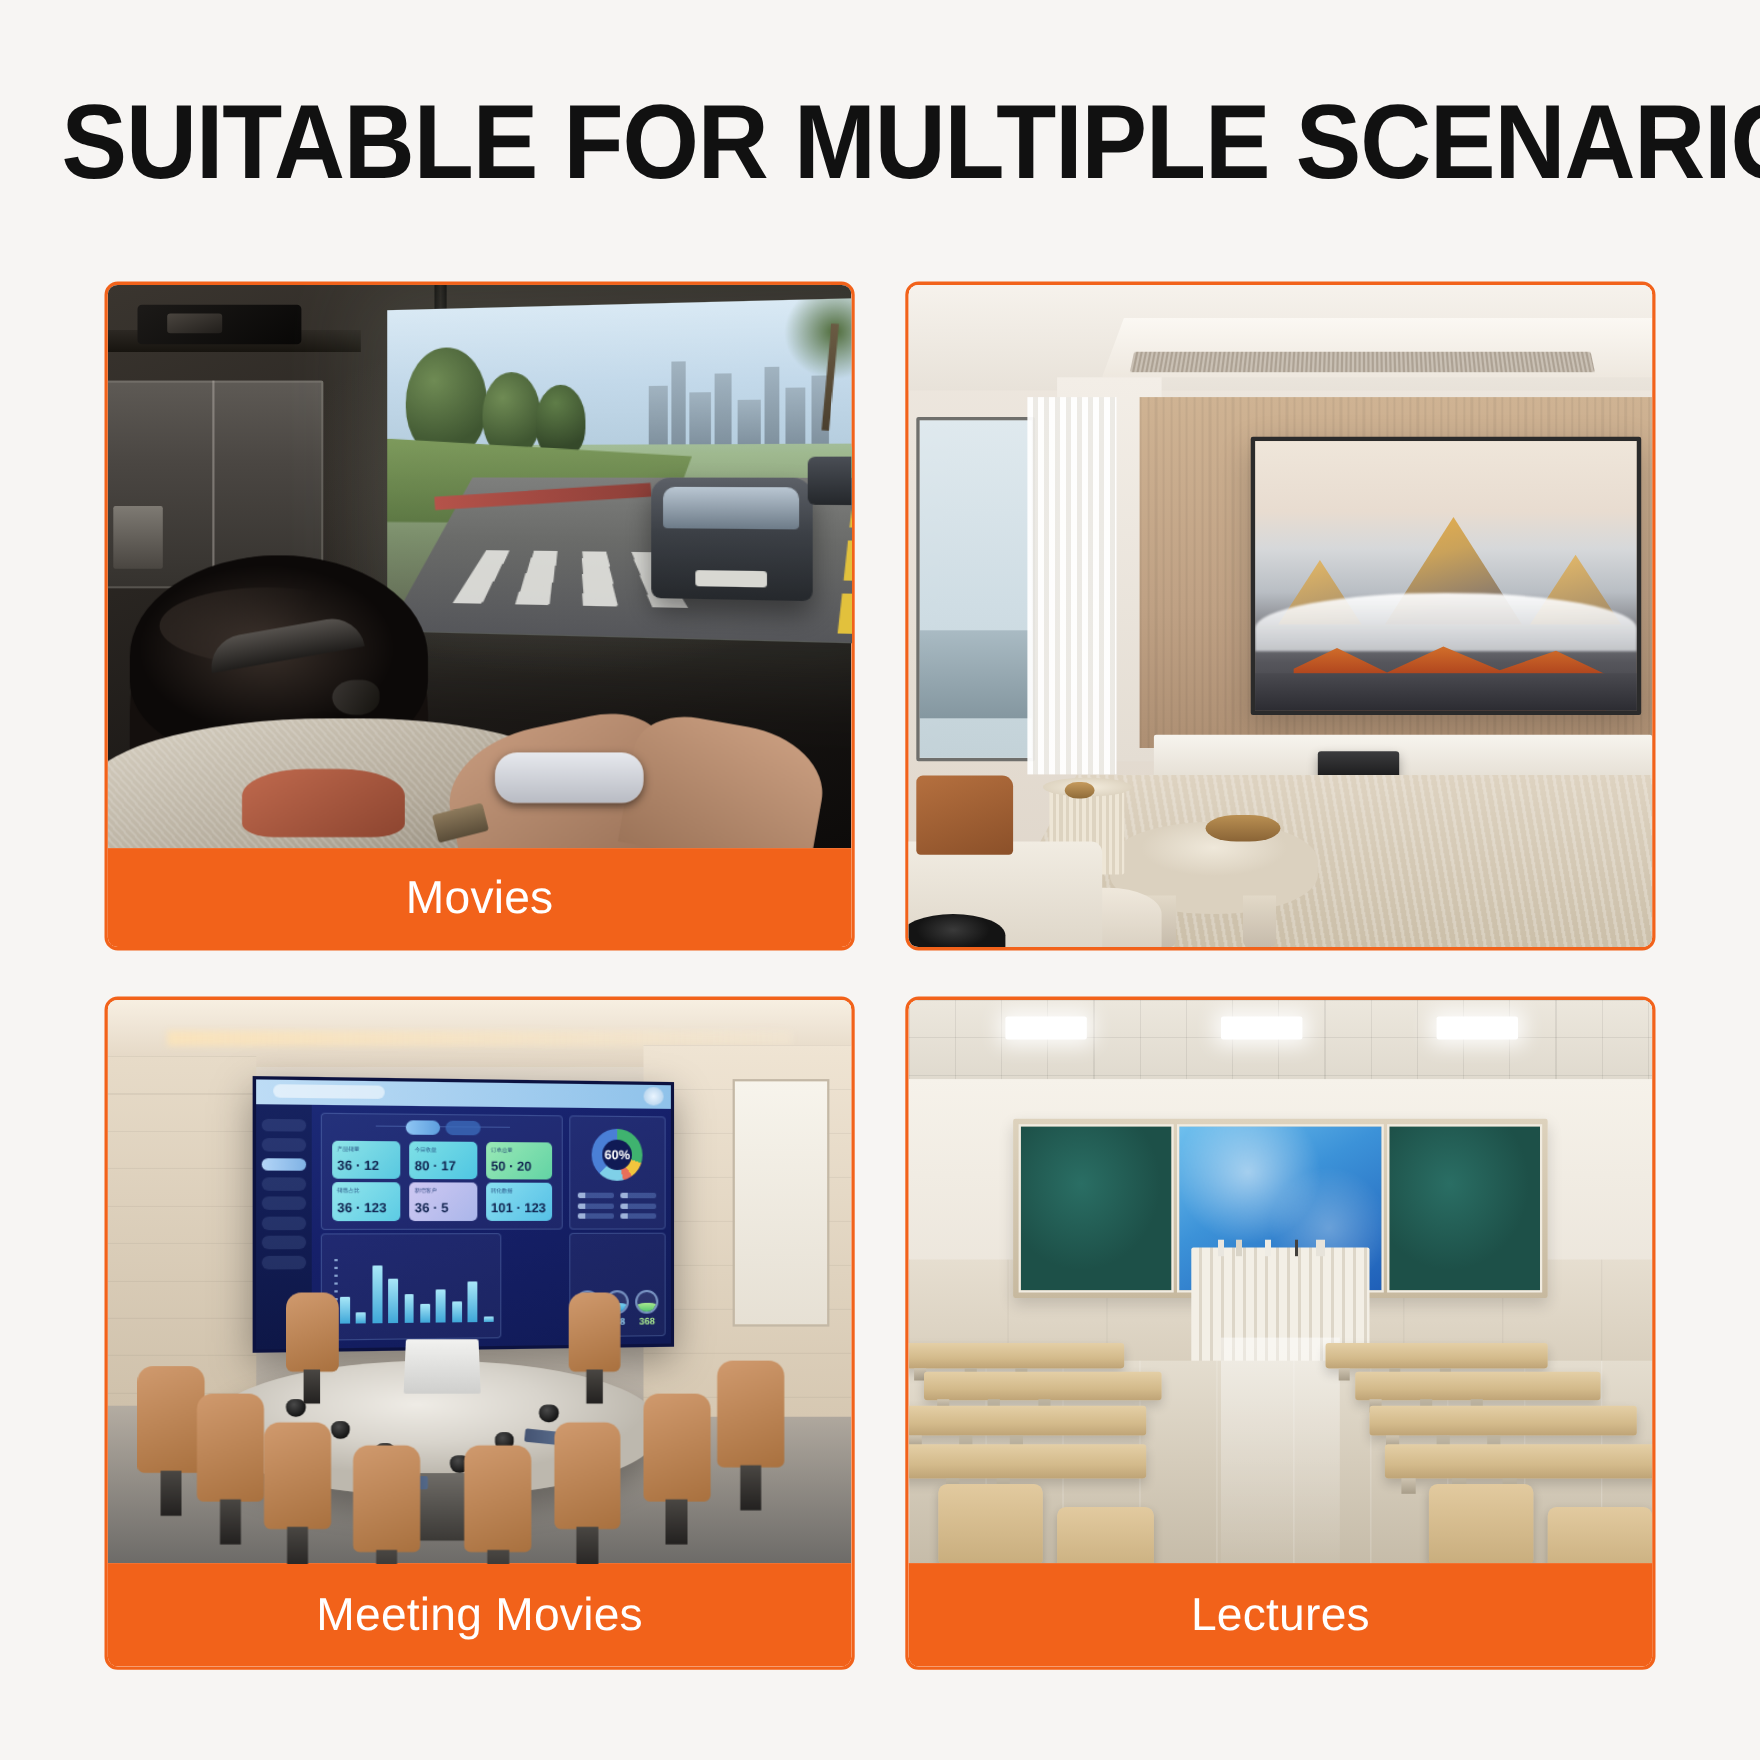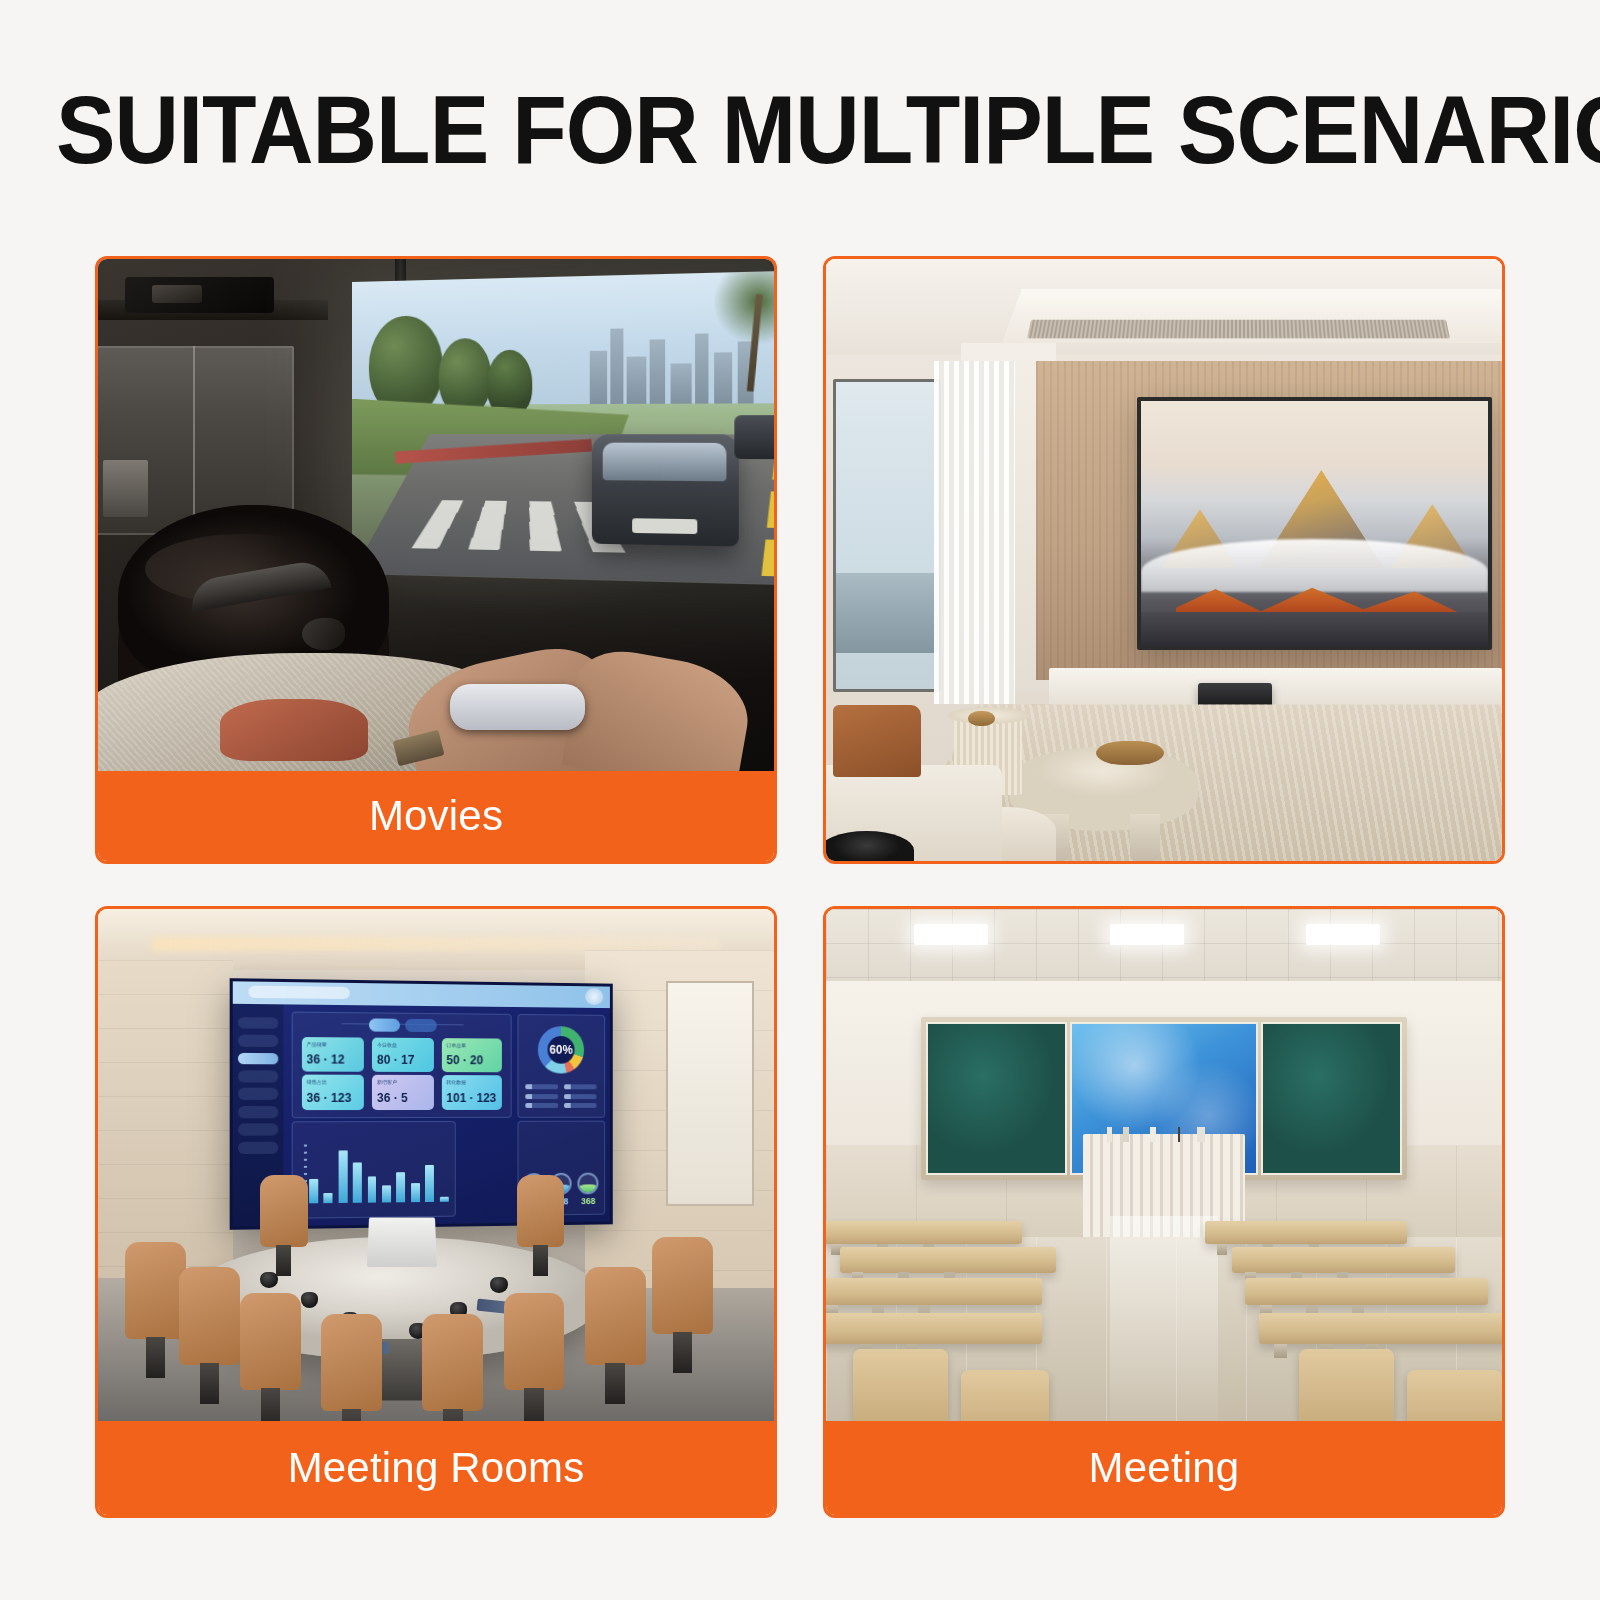--- a/index.html
+++ b/index.html
@@ -966,21 +966,21 @@
         <div class="r-chair c1"></div>
         <div class="r-chair c2"></div>
         <div class="r-chair c3"></div>
         <div class="r-chair c4"></div>
         <div class="r-chair c5"></div>
         <div class="r-chair c6"></div>
         <div class="r-chair c7"></div>
         <div class="r-chair c8"></div>
       </div>
     </div>
-    <div class="card-label">Meeting Rooms</div>
+    <div class="card-label">Meeting Movies</div>
   </div>
 
   <div class="card">
     <div class="card-media">
       <div class="scene-lecture">
         <div class="l-ceiling"></div>
         <div class="l-light a"></div>
         <div class="l-light b"></div>
         <div class="l-light c"></div>
         <div class="l-wall"></div>
@@ -1004,16 +1004,16 @@
         <div class="l-desk dL3"></div>
         <div class="l-desk dR3"></div>
         <div class="l-desk dL4"></div>
         <div class="l-desk dR4"></div>
         <div class="l-chair2 hL1"></div>
         <div class="l-chair2 hL2"></div>
         <div class="l-chair2 hR1"></div>
         <div class="l-chair2 hR2"></div>
       </div>
     </div>
-    <div class="card-label">Meeting</div>
+    <div class="card-label">Lectures</div>
   </div>
 
 </div>
 
 </body></html>

